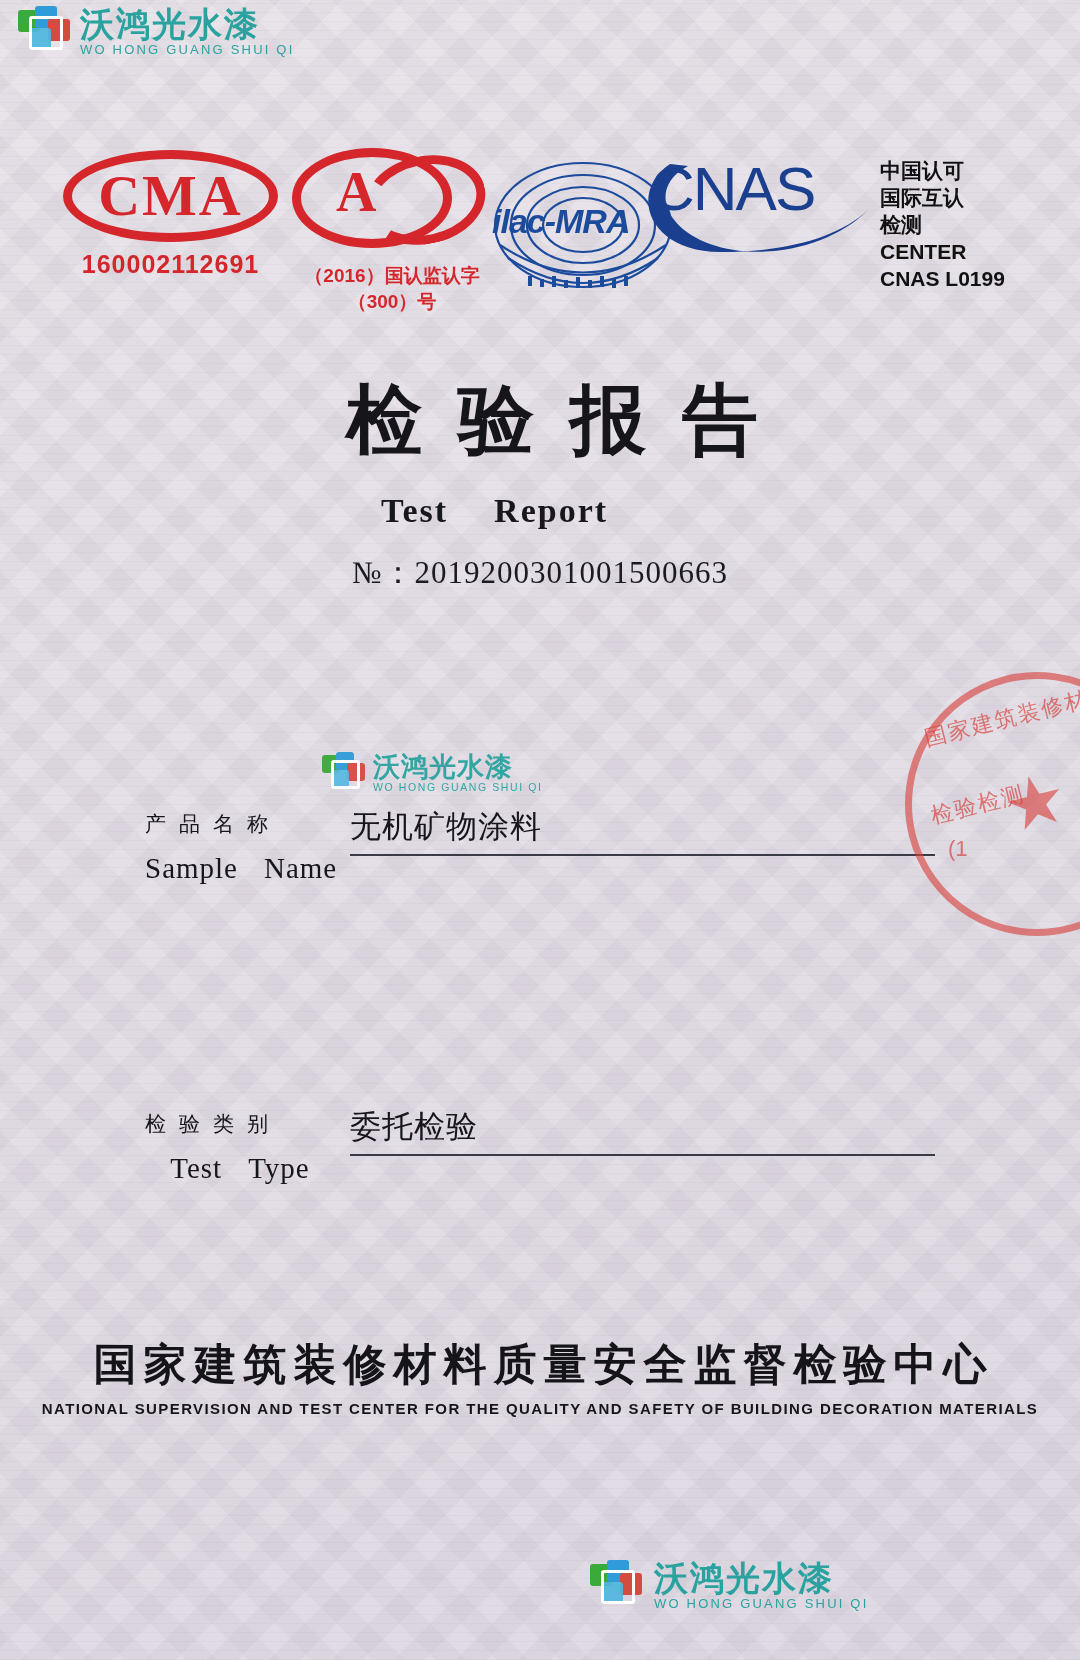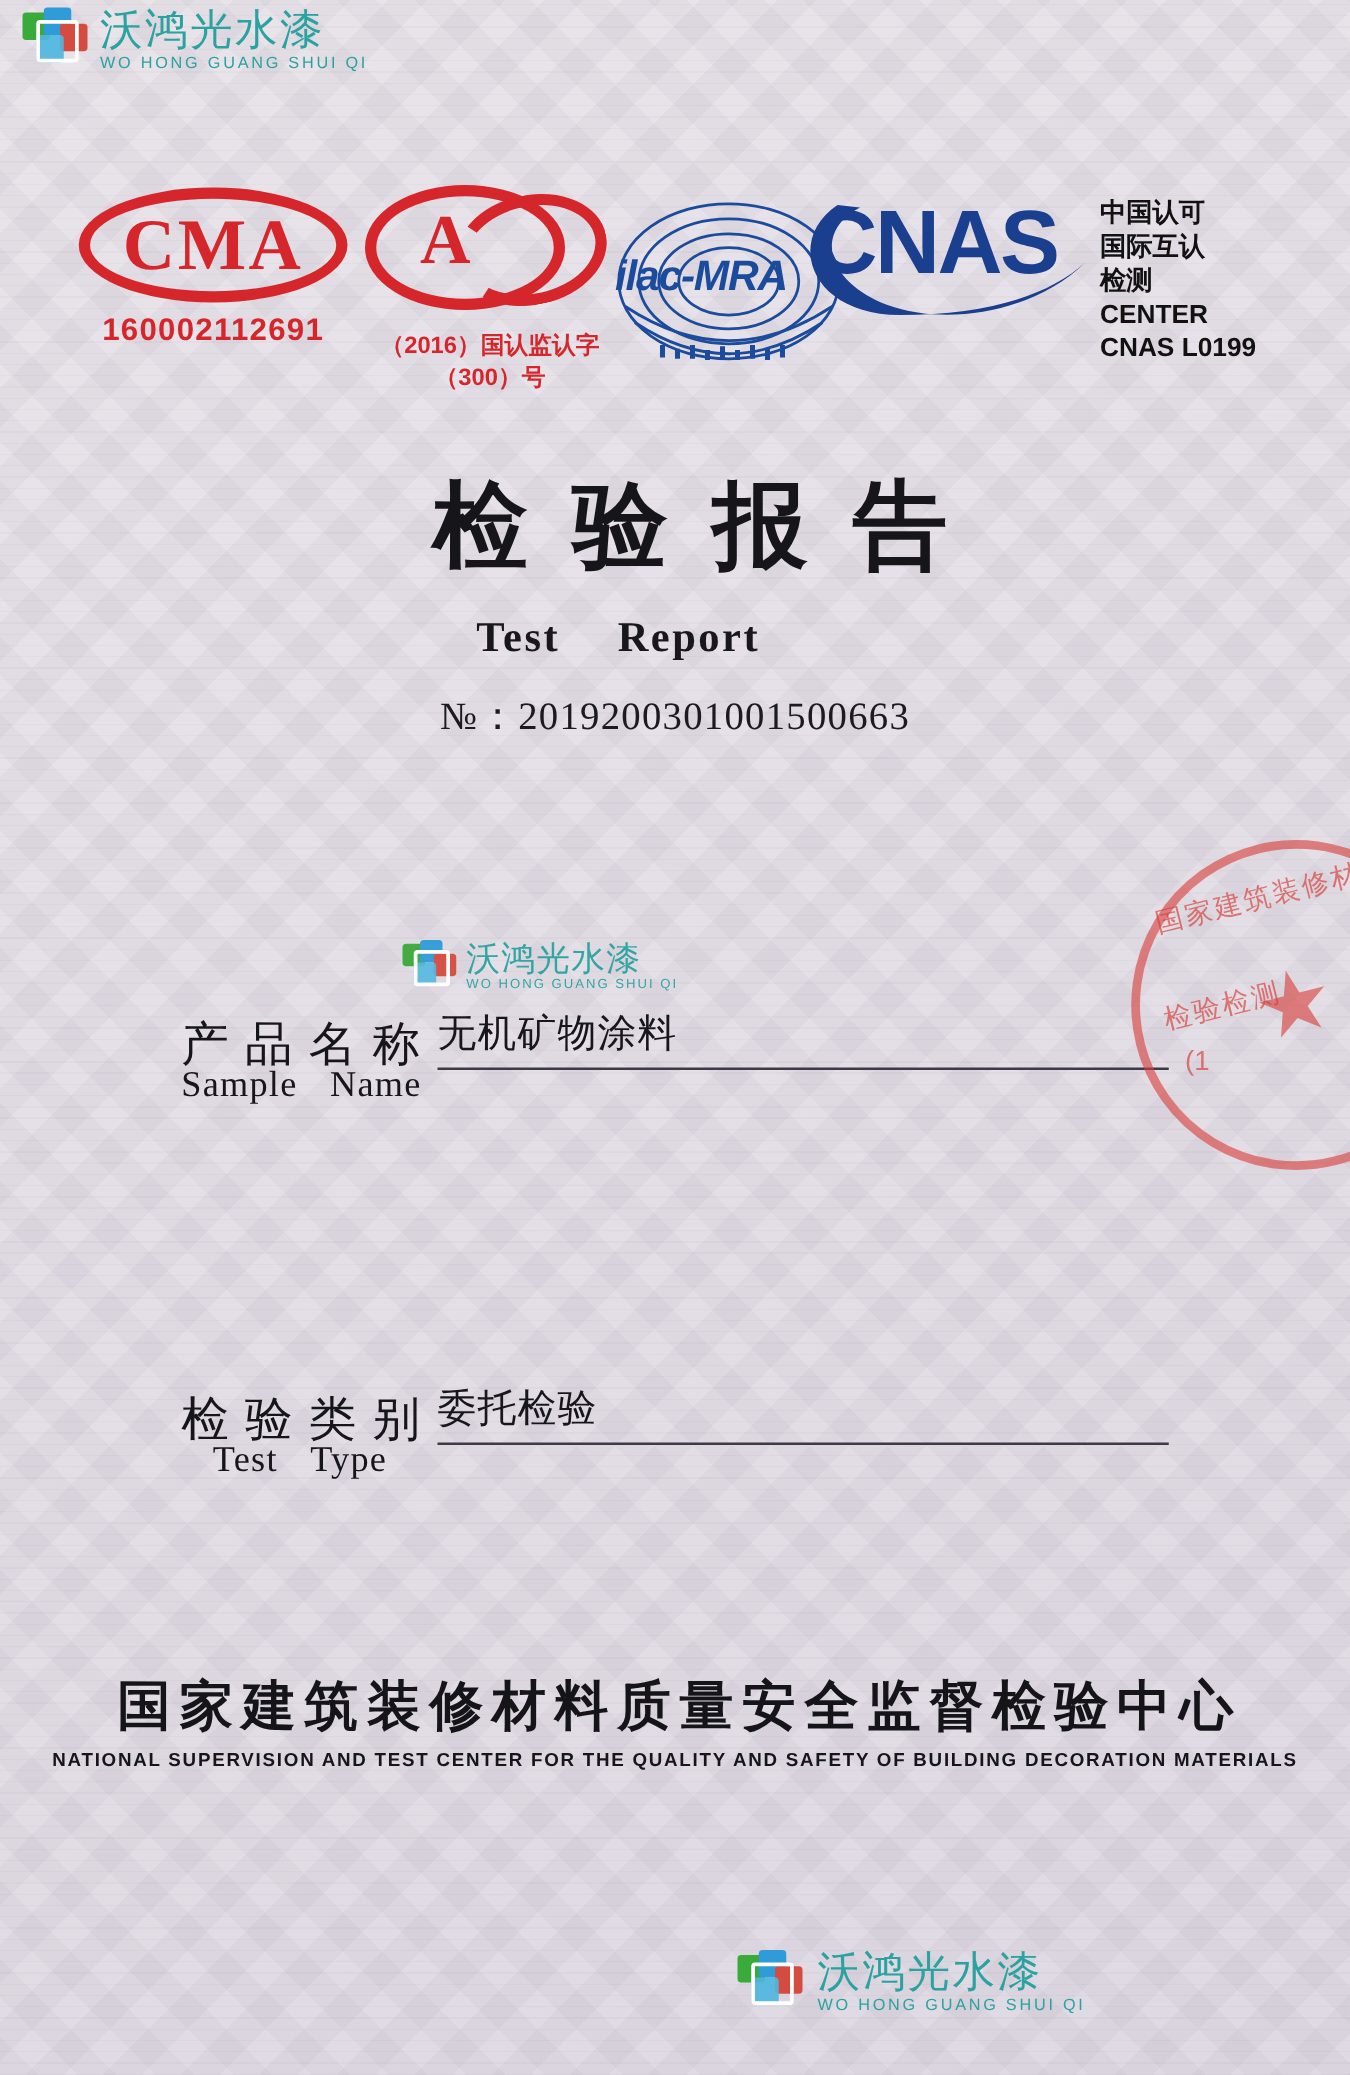--- a/index.html
+++ b/index.html
@@ -74,21 +74,21 @@
   .wm-mark .sq4 { left: 11px; top: 22px; background: #4fb6e0; opacity:.92 }
   .wm-mark .house {
     position: absolute;
     left: 11px; top: 10px;
     width: 28px; height: 28px;
     border: 3px solid #ffffff;
     border-radius: 3px;
   }
   .wm-text-cn {
     font-family: "Liberation Sans", sans-serif;
-    font-weight: normal;
+    font-weight: bold;
     font-size: 34px;
     letter-spacing: 2px;
     color: #2aa3a0;
     line-height: 1.05;
   }
   .wm-text-en {
     font-family: Liberation Sans, sans-serif;
     font-size: 13px;
     letter-spacing: 2.2px;
     color: #2aa3a0;
@@ -215,22 +215,22 @@
     font-size: 34px;
     color: #1b4b9c;
     letter-spacing: -1px;
   }
   .cnas {
     position: absolute;
     left: 650px; top: 18px;
   }
   .cnas-txt {
     font-family: "Liberation Sans", sans-serif;
-    font-weight: bold;
-    font-size: 72px;
+    font-weight: normal;
+    font-size: 62px;
     color: #1b3f8f;
     letter-spacing: -2px;
     line-height: 1;
     text-align: center;
   }
   .cnas-side {
     position: absolute;
     left: 880px; top: 18px;
     font-family: "Liberation Sans", sans-serif;
     font-weight: bold;
@@ -280,21 +280,21 @@
   .field {
     position: absolute;
     left: 145px;
     width: 790px;
     height: 92px;
   }
   .field .lbl-cn {
     position: absolute;
     left: 0; top: 0;
     font-family: "Liberation Sans", sans-serif;
-    font-size: 38px;
+    font-size: 21px;
     color: #15151a;
     letter-spacing: 13px;
     white-space: nowrap;
   }
   .field .lbl-en {
     position: absolute;
     left: 0; top: 42px;
     width: 190px;
     text-align: center;
     font-family: "Liberation Serif", serif;

